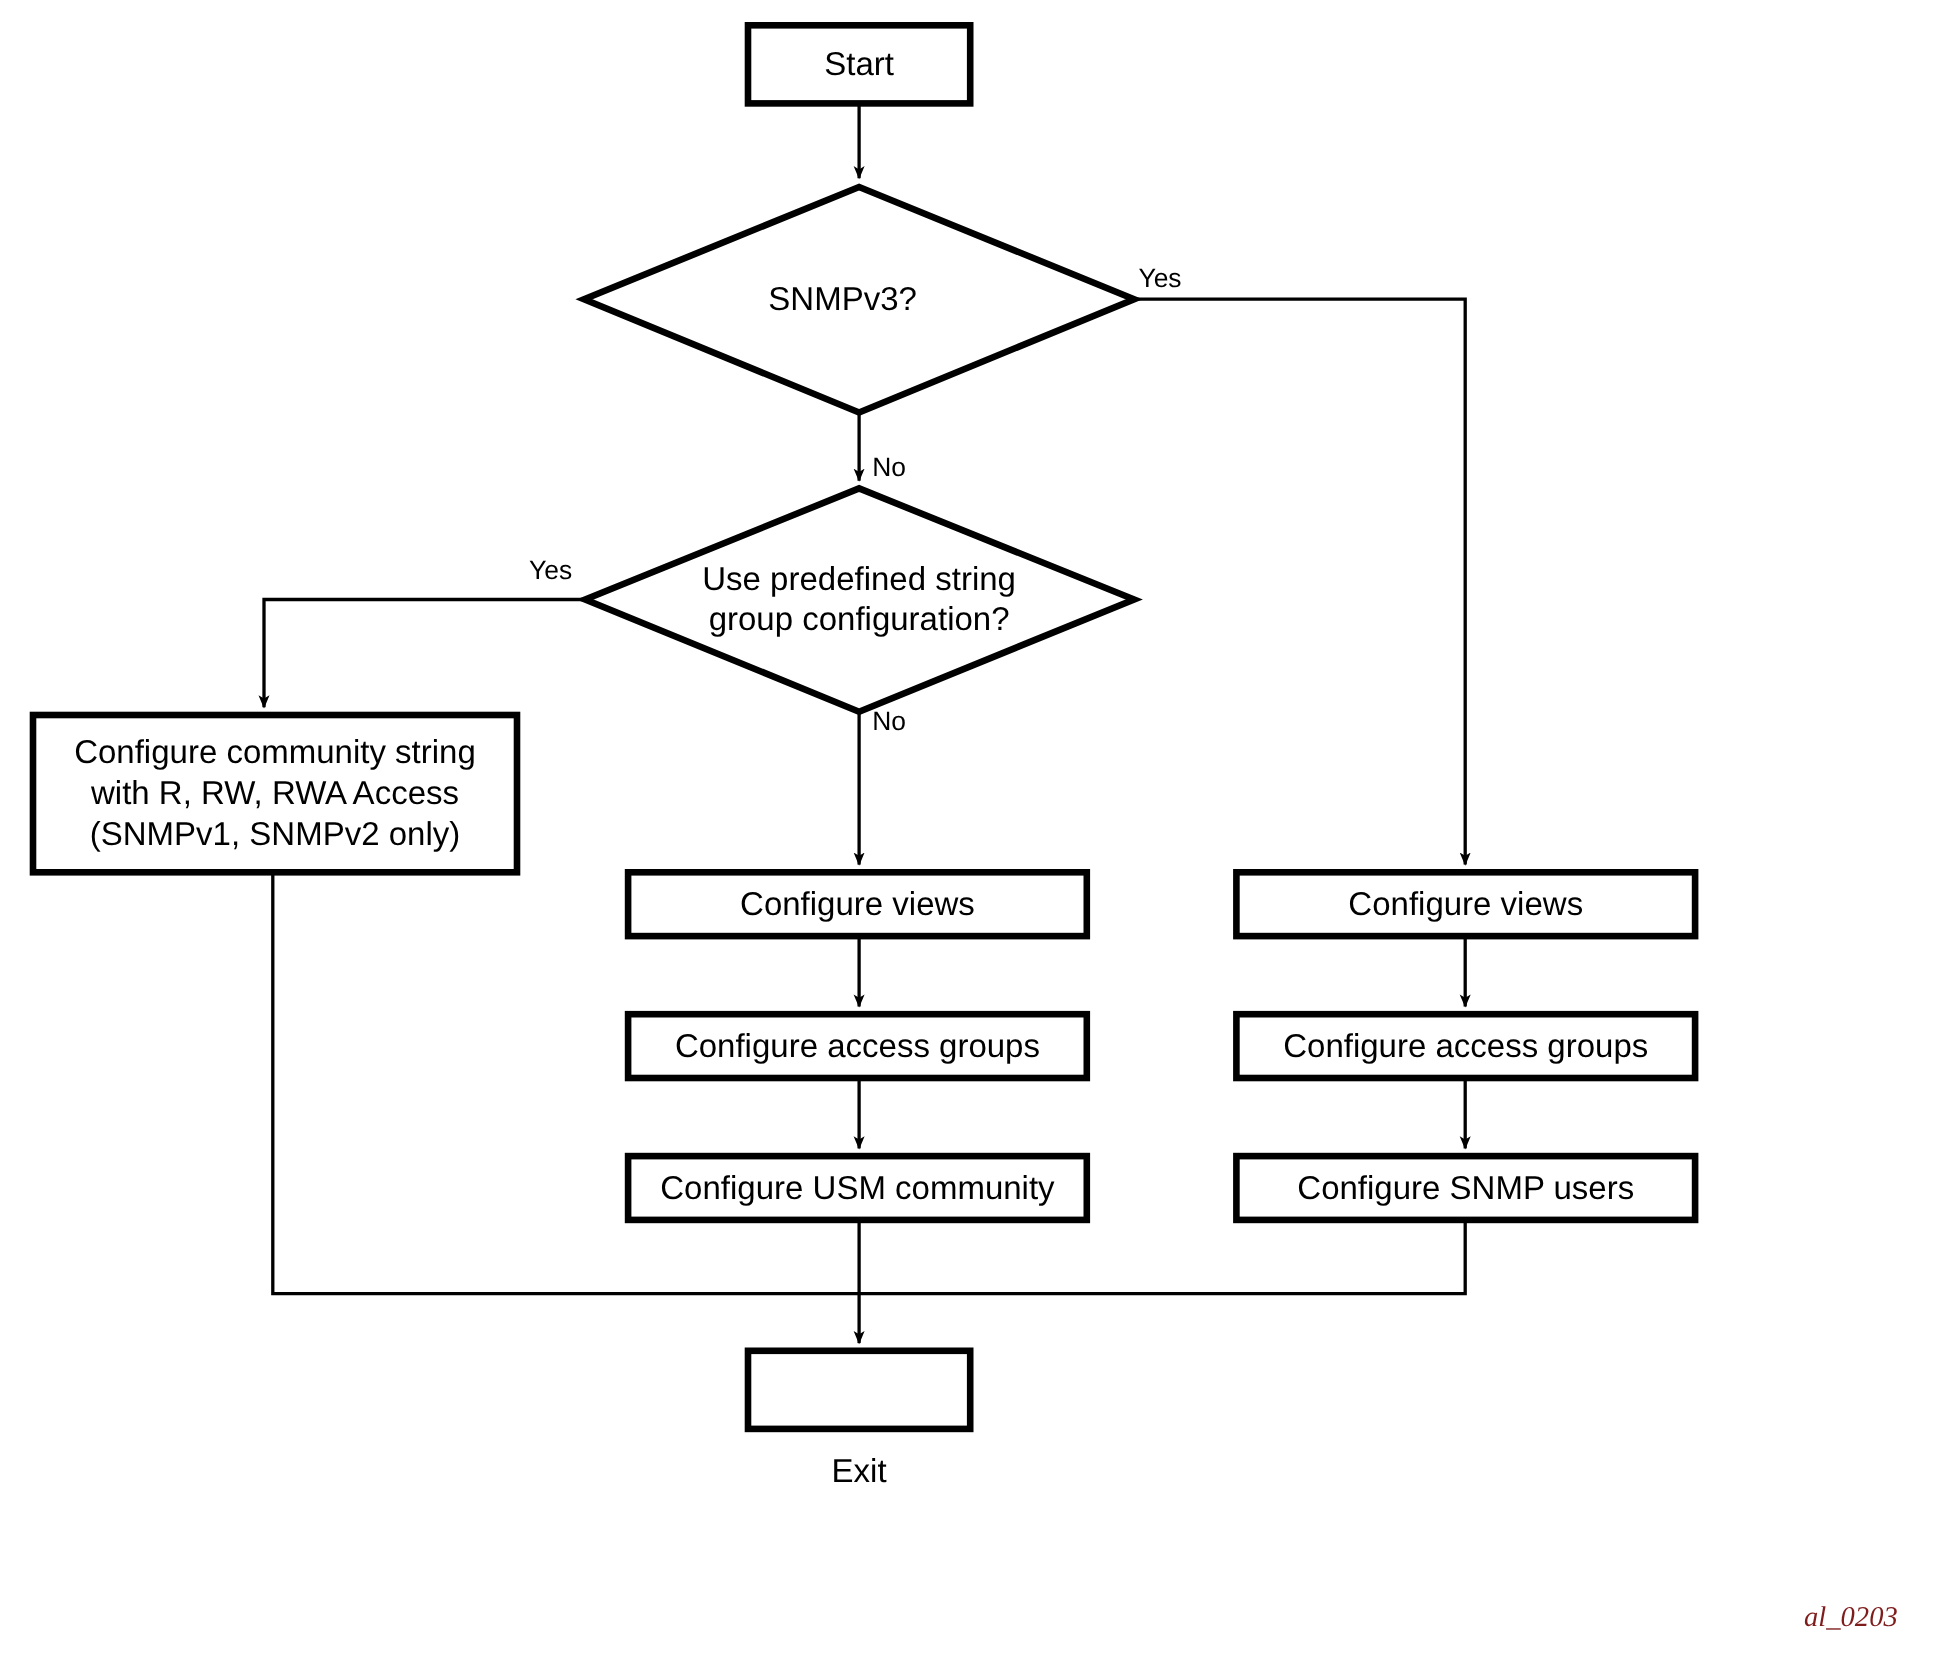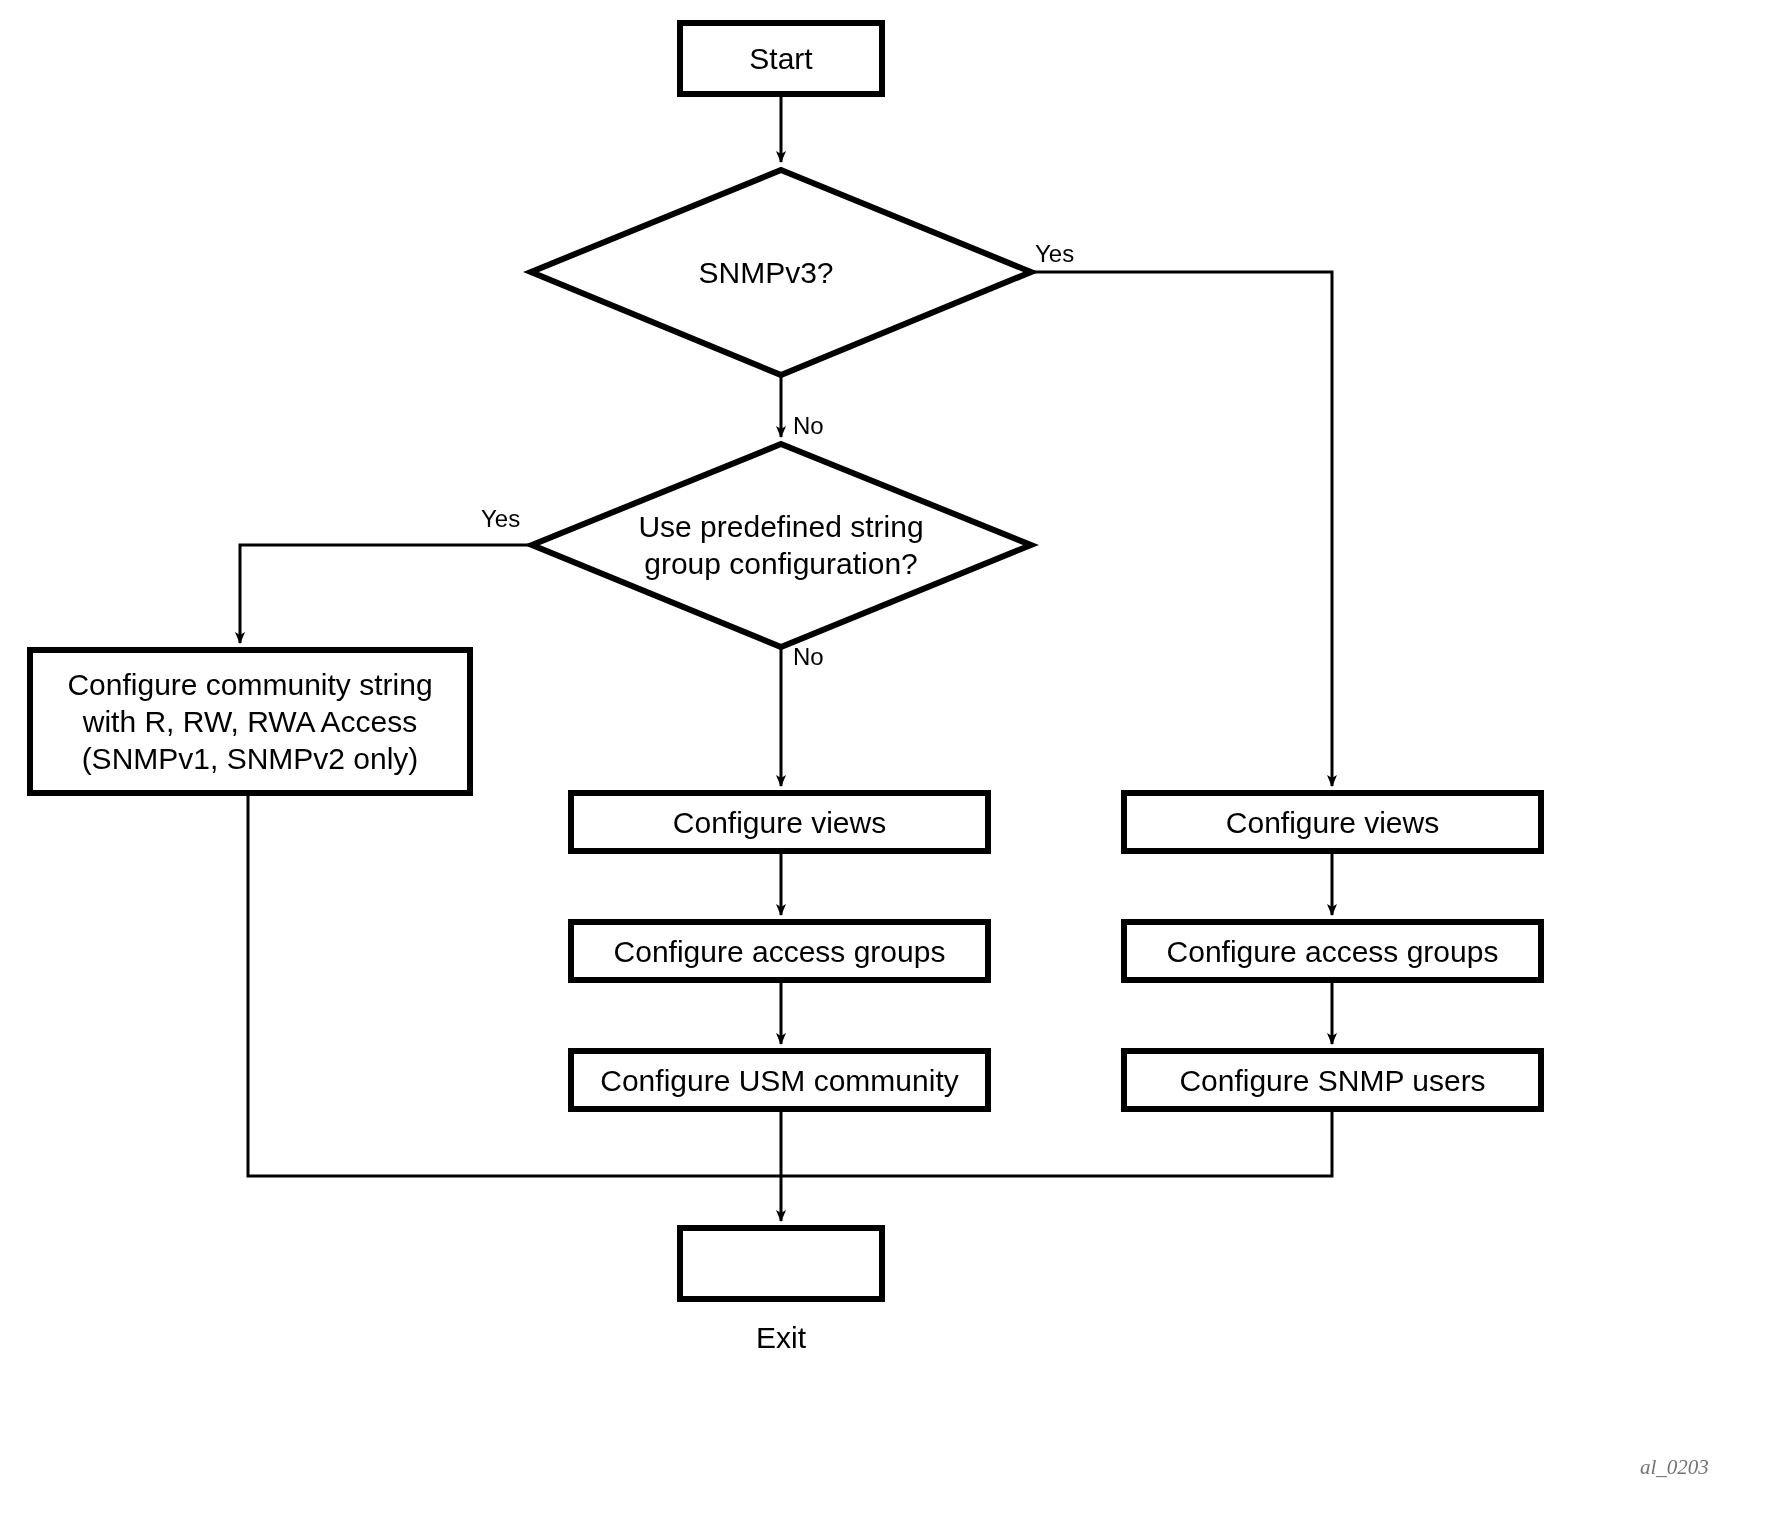--- a/index.html
+++ b/index.html
@@ -20,24 +20,24 @@
   .edge-label{
     position:absolute;
     color:#000;
     font-family:"Liberation Sans", sans-serif;
     font-size:24px;
     line-height:34px;
     white-space:nowrap;
   }
   .caption{
     position:absolute;
-    color:#737373;
+    color:#7f1d1d;
     font-family:"Liberation Serif", serif;
     font-style:italic;
-    font-size:21px;
+    font-size:26px;
     white-space:nowrap;
   }
 </style>
 </head>
 <body>
 
 <div id="stage">
 
   <svg viewBox="0 0 1779 1526">
     <defs>

